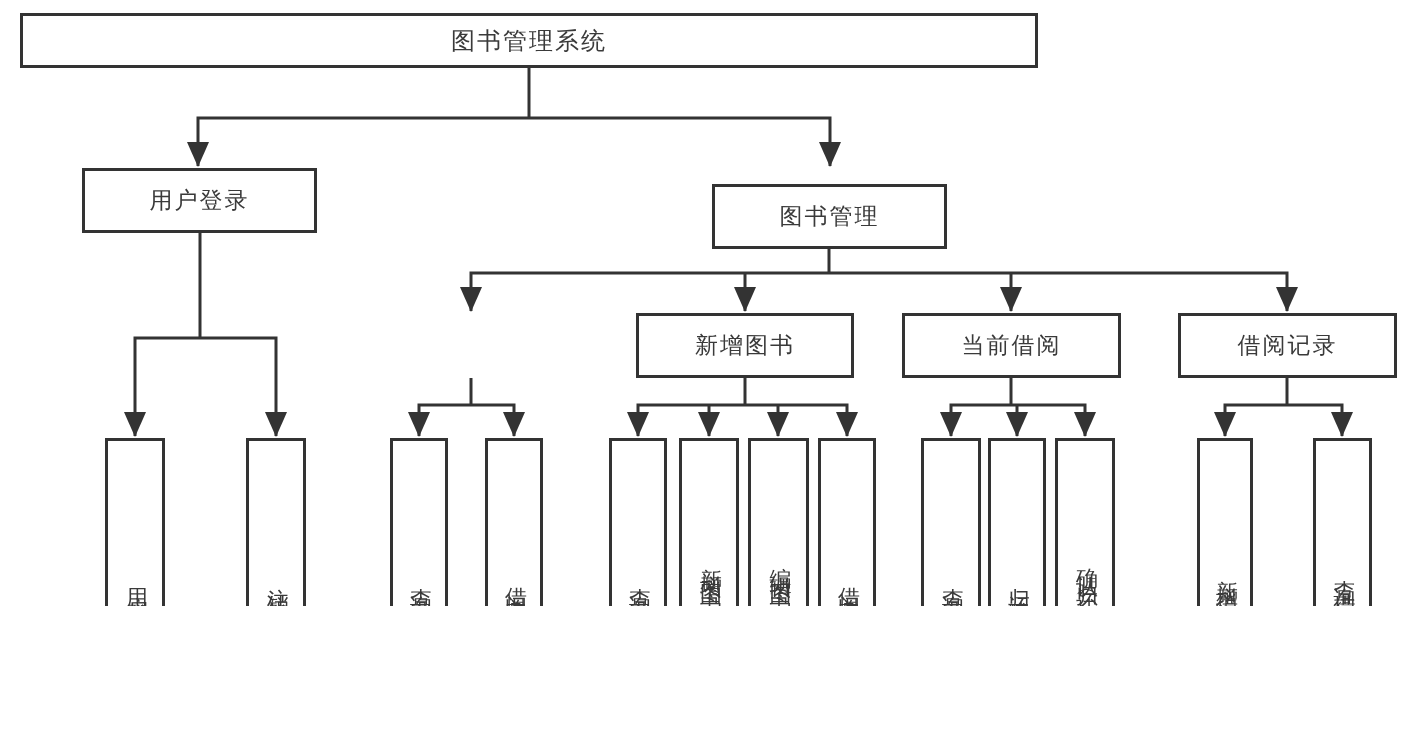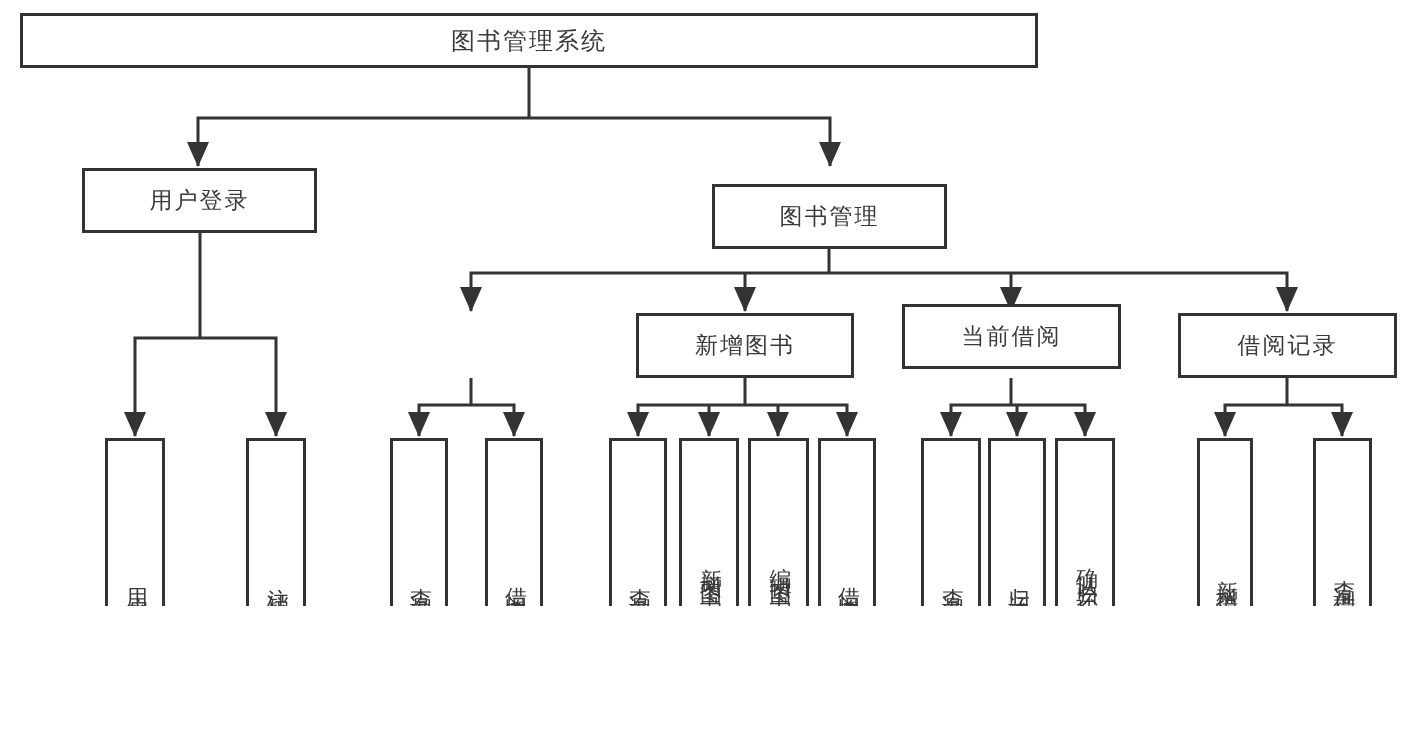--- a/index.html
+++ b/index.html
@@ -88,21 +88,21 @@
   <div class="node" style="left:82px;top:168px;width:235px;height:65px;">
     <span class="hlabel">用户登录</span>
   </div>
   <div class="node" style="left:712px;top:184px;width:235px;height:65px;">
     <span class="hlabel">图书管理</span>
   </div>
 
   <div class="node" style="left:636px;top:313px;width:218px;height:65px;">
     <span class="hlabel">新增图书</span>
   </div>
-  <div class="node" style="left:902px;top:304px;width:219px;height:65px;align-items:center;">
+  <div class="node" style="left:902px;top:313px;width:219px;height:65px;align-items:center;">
     <span class="hlabel">当前借阅</span>
   </div>
   <div class="node" style="left:1178px;top:313px;width:219px;height:65px;">
     <span class="hlabel">借阅记录</span>
   </div>
 
   <div class="node" style="left:105px;top:438px;width:60px;height:296px;">
     <span class="vlabel">用户登录</span>
   </div>
   <div class="node" style="left:246px;top:438px;width:60px;height:296px;">

